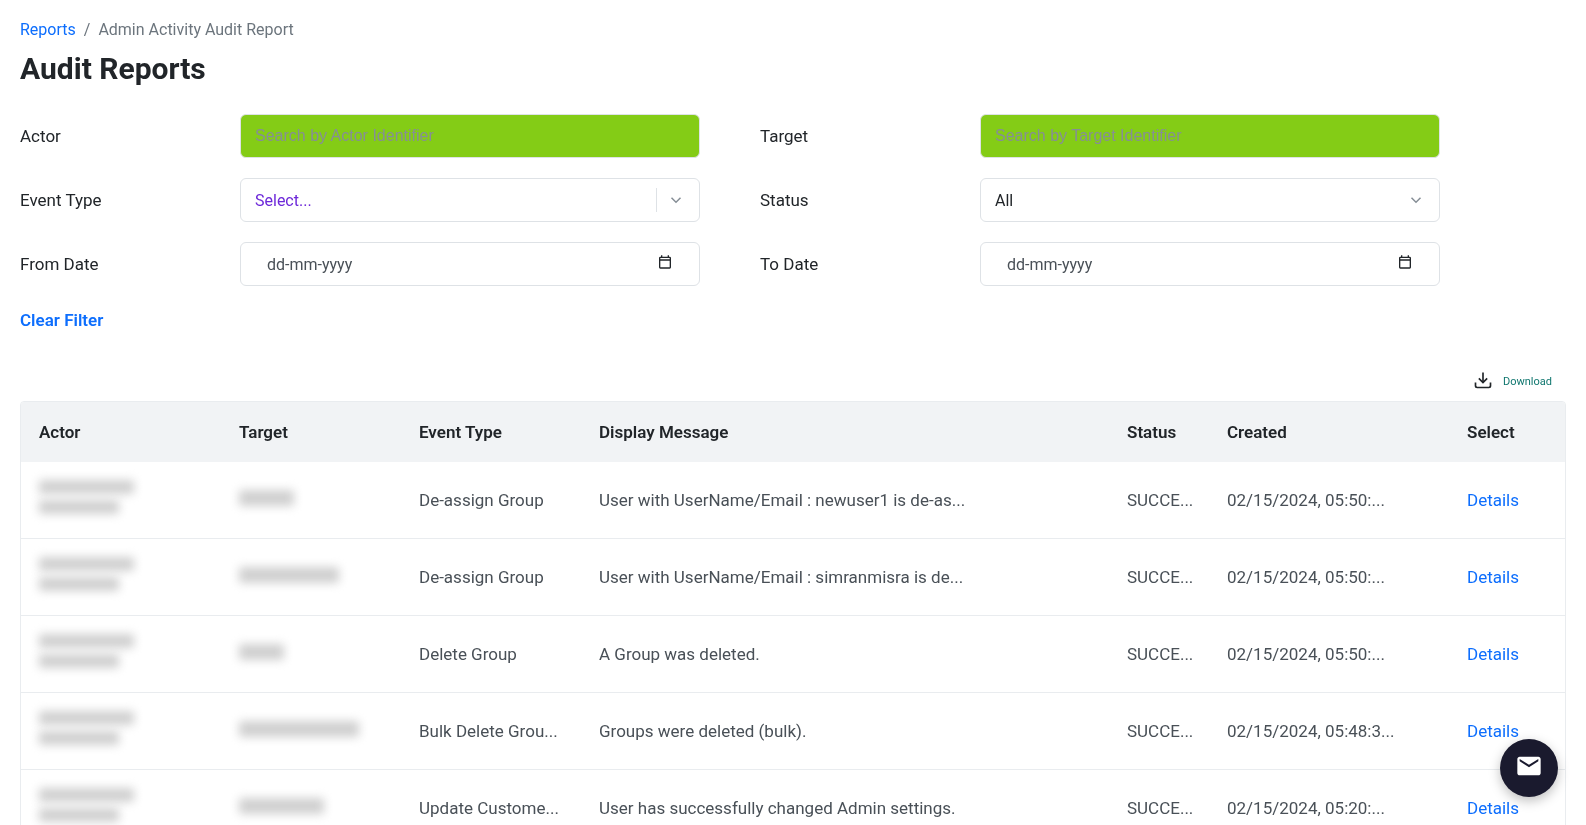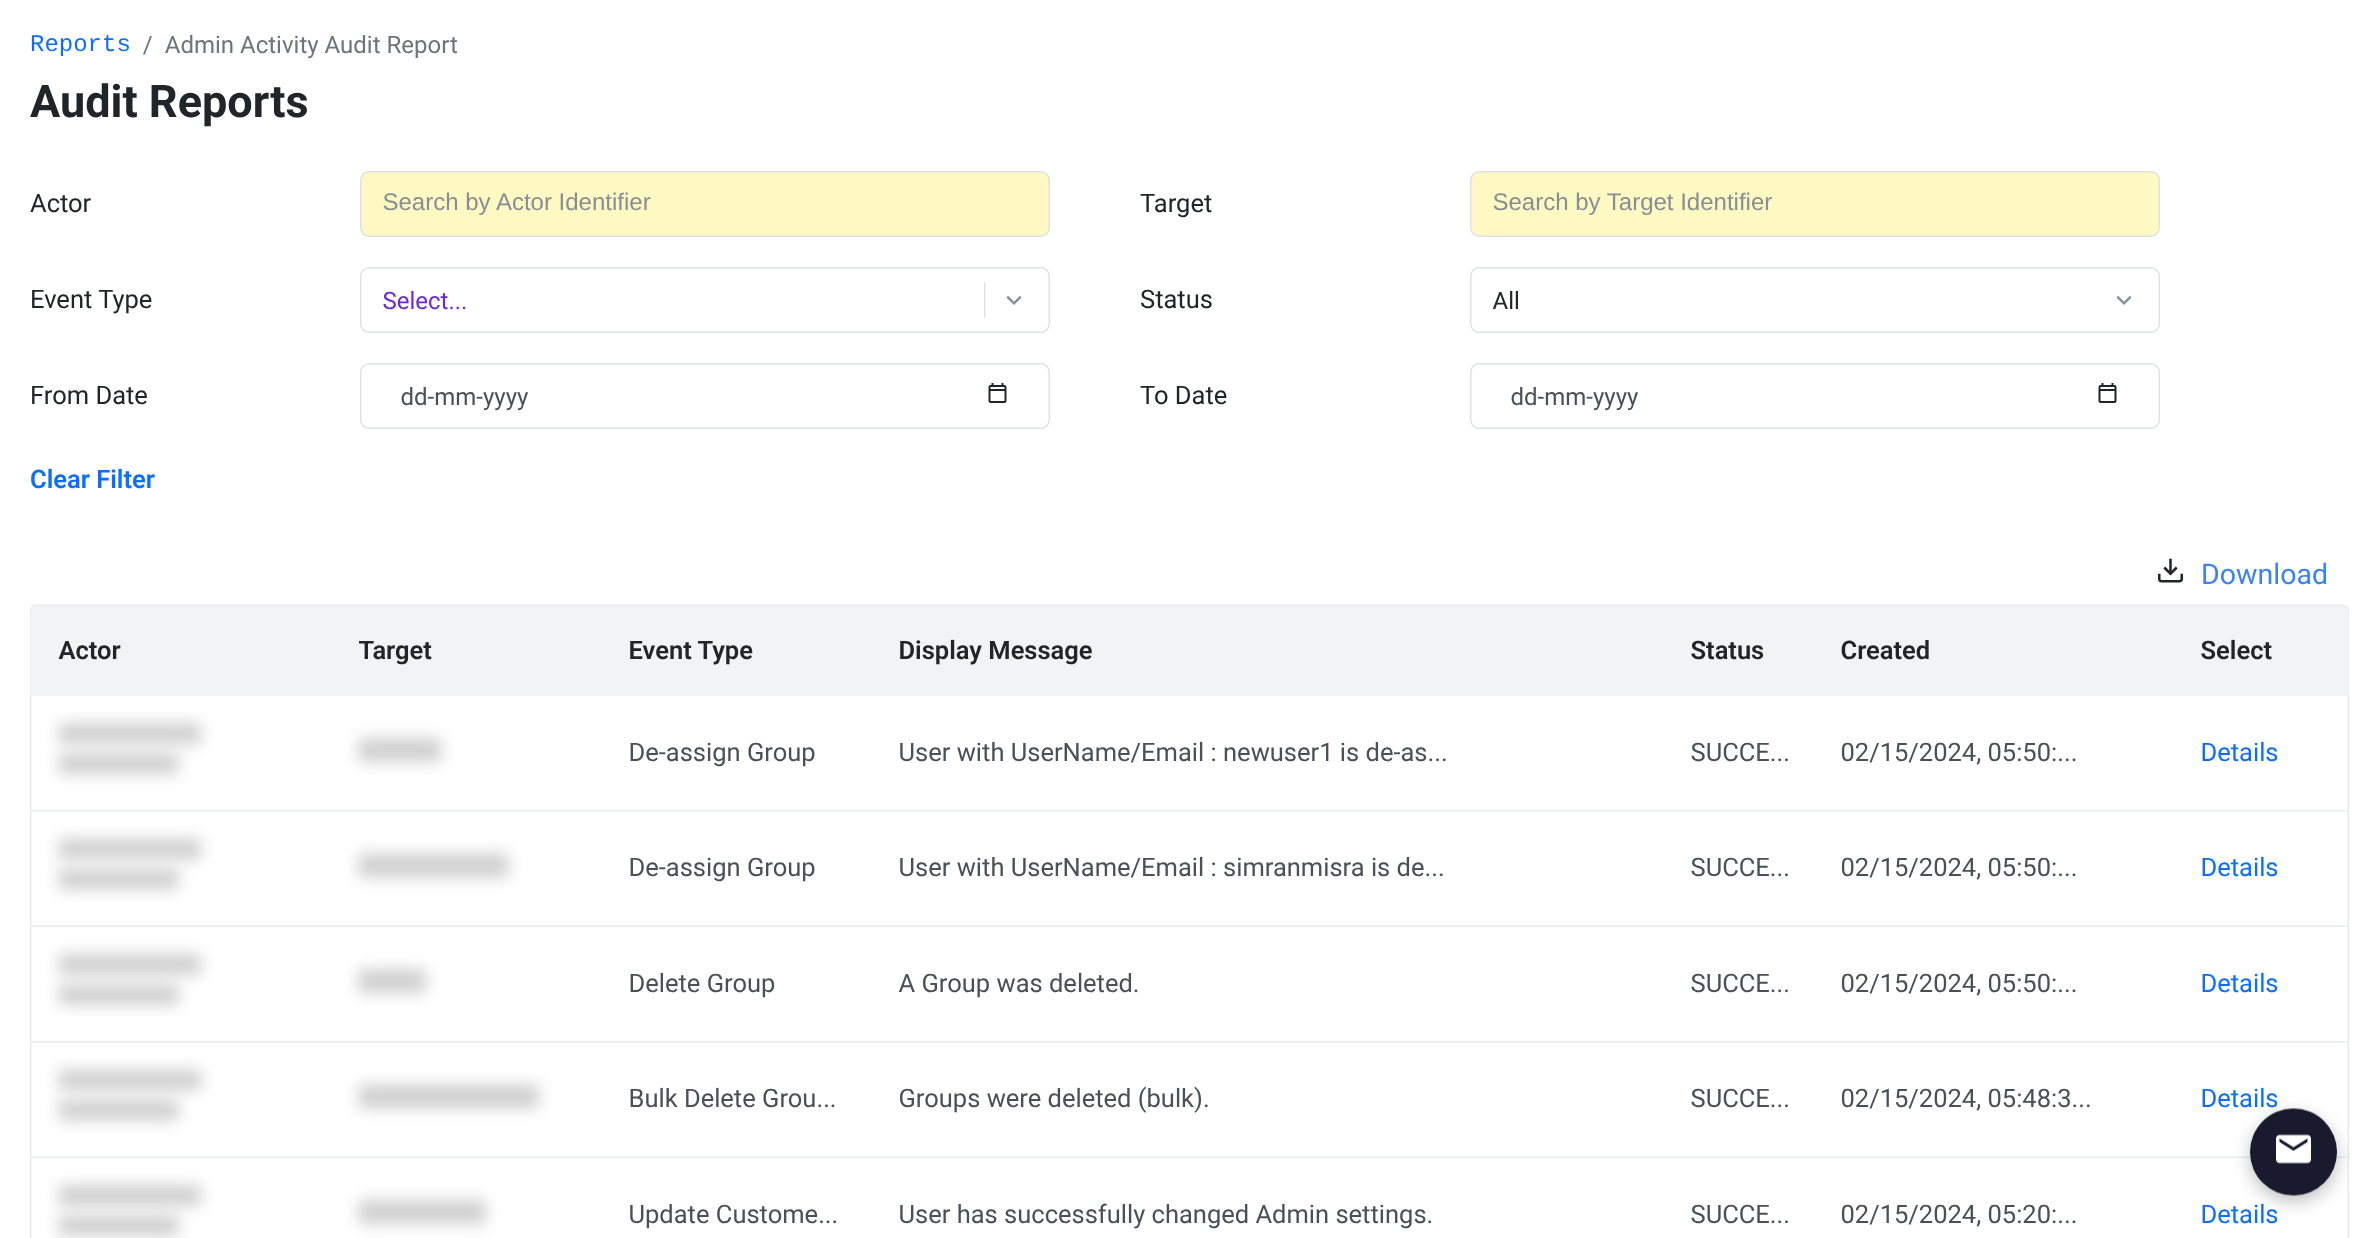--- a/index.html
+++ b/index.html
@@ -16,21 +16,20 @@
     .breadcrumb {
       display: flex;
       align-items: center;
       gap: 8px;
       margin-bottom: 12px;
       font-size: 16px;
     }
     .breadcrumb a {
       color: #0d6efd;
       text-decoration: none;
-      font-family: Liberation Mono, monospace;
     }
     .breadcrumb .separator {
       color: #6c757d;
     }
     .breadcrumb .current {
       color: #6c757d;
     }
     h1.page-title {
       font-size: 30px;
       font-weight: 700;
@@ -49,21 +48,21 @@
       color: #212529;
     }
     .filter-input {
       width: 100%;
       height: 44px;
       border: 1px solid #dee2e6;
       border-radius: 6px;
       padding: 0 14px;
       font-size: 16px;
       color: #495057;
-      background: #fef9c3;
+      background: #84cc16;
     }
     .filter-input::placeholder {
       color: #868e96;
     }
     .select-wrapper {
       position: relative;
       width: 100%;
     }
     .select-display {
       width: 100%;
@@ -135,22 +134,22 @@
     .download-row {
       display: flex;
       justify-content: flex-end;
       margin-bottom: 8px;
       padding-right: 14px;
     }
     .download-btn {
       display: flex;
       align-items: center;
       gap: 10px;
-      font-size: 19px;
-      color: #3b82f6;
+      font-size: 11px;
+      color: #0f766e;
       cursor: pointer;
     }
     .download-icon {
       width: 20px;
       height: 20px;
     }
     .table-container {
       border: 1px solid #e9ecef;
       border-radius: 4px;
       overflow: hidden;

